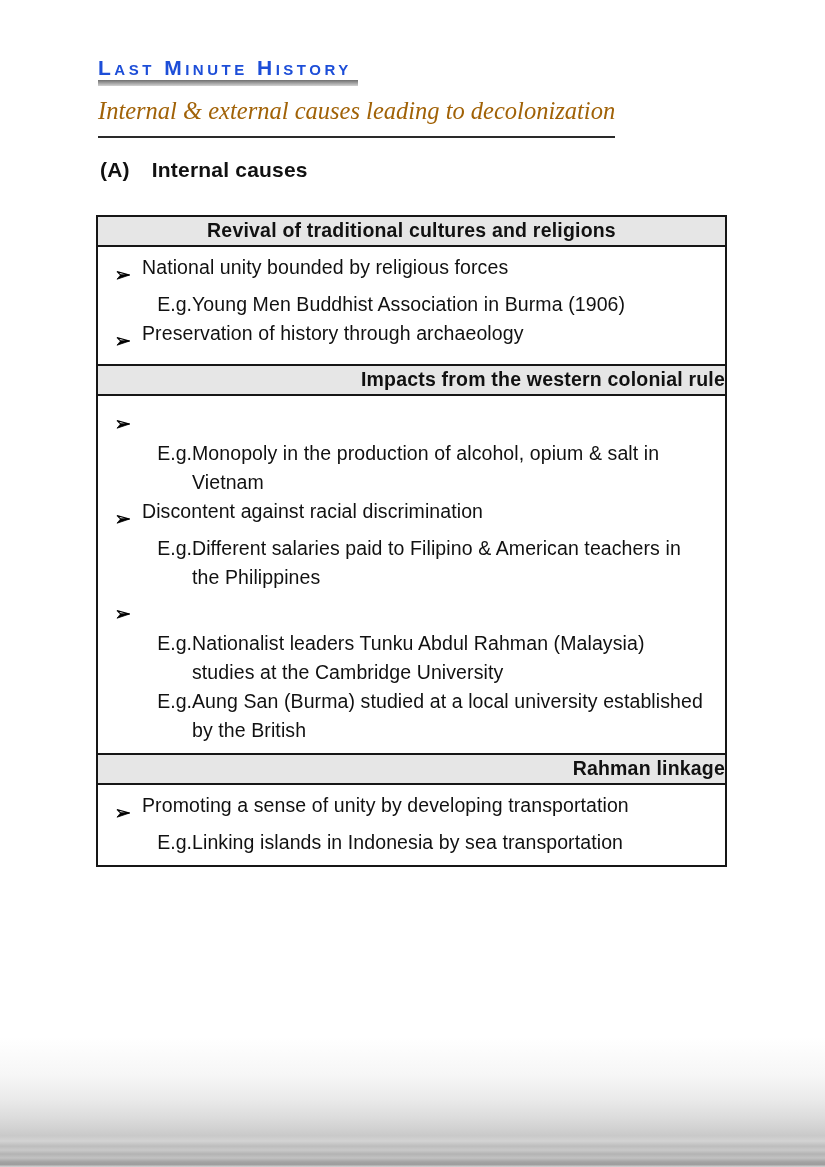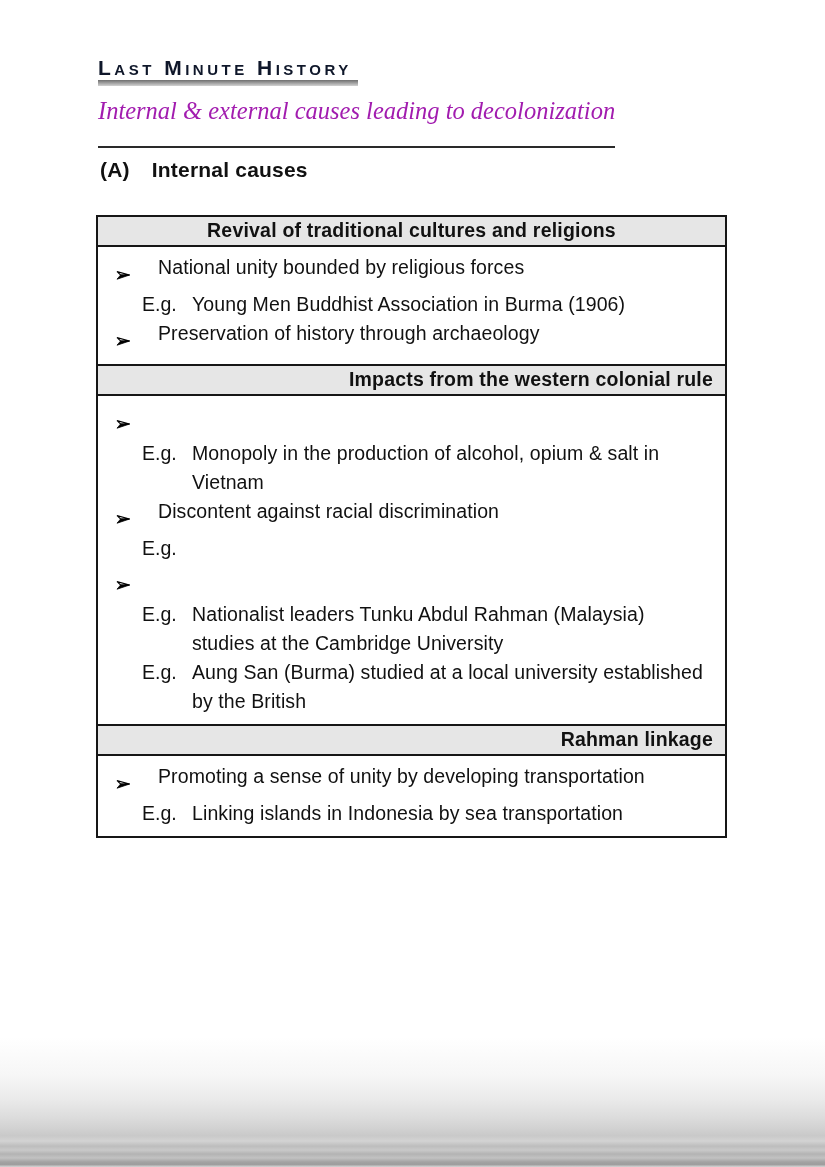--- a/index.html
+++ b/index.html
@@ -15,60 +15,60 @@
   body{
     width:825px;height:1167px;position:relative;overflow:hidden;
     font-family:"Liberation Sans","DejaVu Sans",sans-serif;color:var(--ink);
   }
   .page{position:absolute;inset:0;background:#ffffff;}
 
   
   .logo{position:absolute;left:98px;top:57px;}
   .logo-text{
     font-variant:small-caps;font-weight:bold;font-size:21px;line-height:22px;
-    letter-spacing:3.5px;color:#0f172a;
+    letter-spacing:3.5px;color:#1d4ed8;
   }
   .logo-bar{
     height:6px;width:260px;margin-top:1px;
     background:linear-gradient(to bottom,var(--logo-bar-top),var(--logo-bar-bottom));
   }
 
   
   .doc-title{
     position:absolute;left:98px;top:97px;
     font-family:"Liberation Serif","DejaVu Serif",serif;
-    font-style:italic;font-size:24.5px;color:#a21caf;
-    border-bottom:2px solid #2a2a2a;padding-bottom:21px;
+    font-style:italic;font-size:24.5px;color:#a16207;
+    border-bottom:2px solid #2a2a2a;padding-bottom:11px;
   }
 
   
   .section-heading{
     position:absolute;left:100px;top:158px;
     display:flex;gap:22px;font-weight:bold;font-size:21px;letter-spacing:.2px;
   }
 
   
   .content-table{
     position:absolute;left:96px;top:215px;width:631px;
     border:2px solid var(--table-border);background:#ffffff;
     font-size:19.5px;
   }
   .t-header{
     background:var(--header-bg);
     border-bottom:2px solid var(--table-border);
-    text-align:center;font-weight:bold;padding:2px 12px 3px;
+    text-align:center;font-weight:bold;padding:2px 0 3px;
     letter-spacing:.2px;
   }
   .t-section + .t-section .t-header{border-top:2px solid var(--table-border);text-align:right;}
   .t-body{padding:6px 6px 8px 0;}
-  .point-line{display:flex;margin-left:18px;line-height:29px;gap:16px;}
+  .point-line{display:flex;margin-left:18px;line-height:29px;}
   .arrow-wrap{flex:none;width:18px;margin:8px 8px 0 0;}
   .point-text{letter-spacing:.1px;}
   .ex-line{display:flex;margin-left:44px;line-height:29px;}
-  .ex-label{flex:none;width:50px;}
+  .ex-label{flex:none;width:50px;text-align:right;}
   .ex-text{width:512px;letter-spacing:.1px;}
 
   
   .footer{
     position:absolute;left:0;top:1078px;width:100%;
     display:flex;justify-content:center;align-items:center;gap:9px;
   }
   .page-num{
     font-family:"Liberation Serif","DejaVu Serif",serif;
     font-size:23px;color:#1a1a1a;
@@ -161,20 +161,21 @@
           <span class="arrow-wrap">
             <svg width="15" height="13" viewBox="0 0 15 13">
                 <polygon points="1,2.6 13.6,6 4.6,6" fill="#ffffff" stroke="#000000" stroke-width="1.1"></polygon>
                 <polygon points="4.6,6 13.6,6 1,10.2" fill="#000000" stroke="#000000" stroke-width="0.8"></polygon>
               </svg>
           </span>
           <span class="point-text">Discontent against racial discrimination</span>
         </div>
         <div class="ex-line">
           <span class="ex-label">E.g.</span>
+          <span class="ex-text">Different salaries paid to Filipino &amp; American teachers in the Philippines</span>
         </div>
         <div class="point-line">
           <span class="arrow-wrap">
             <svg width="15" height="13" viewBox="0 0 15 13">
                 <polygon points="1,2.6 13.6,6 4.6,6" fill="#ffffff" stroke="#000000" stroke-width="1.1"></polygon>
                 <polygon points="4.6,6 13.6,6 1,10.2" fill="#000000" stroke="#000000" stroke-width="0.8"></polygon>
               </svg>
           </span>
         </div>
         <div class="ex-line">

